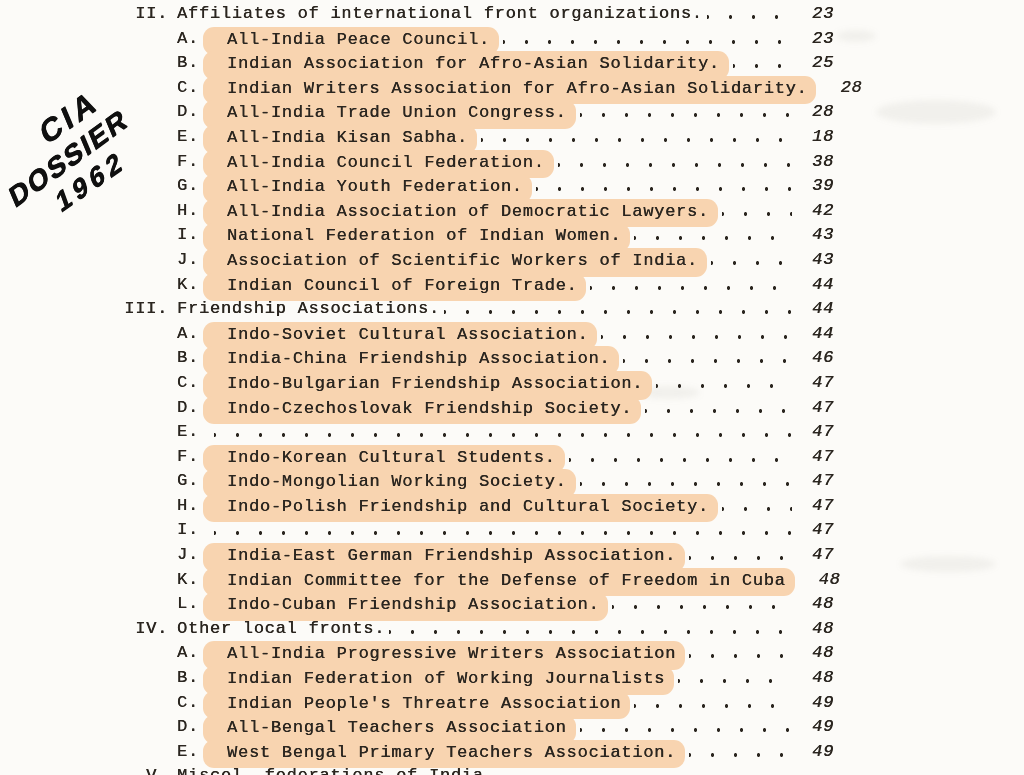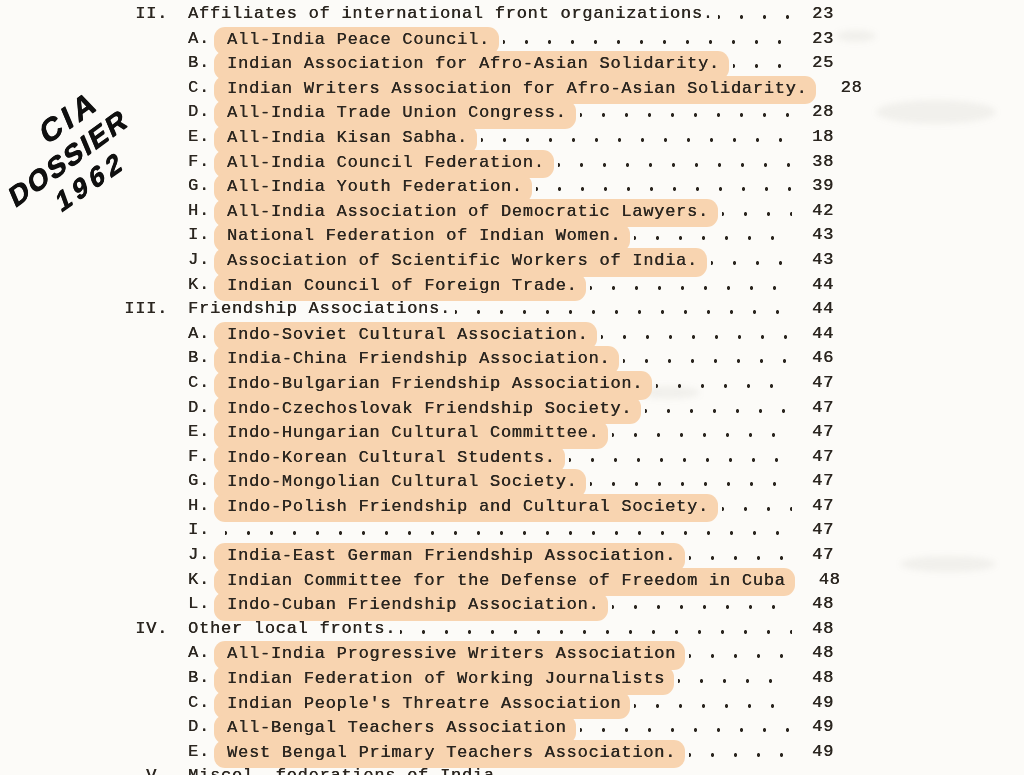--- a/index.html
+++ b/index.html
@@ -18,38 +18,38 @@
     font-size:17px;
     letter-spacing:0.75px;
     color:var(--ink);
     text-shadow:0.35px 0 0 currentColor;
   }
   .toc{
     position:absolute;top:2px;left:0;right:0;
     padding:0 190px 0 122px;
   }
   .row{display:flex;height:24.6px;line-height:24.6px;white-space:nowrap;align-items:flex-start;}
-  .num{flex:0 0 46px;text-align:right;margin-right:20px;}
+  .num{flex:0 0 46px;text-align:right;margin-right:9px;}
   .letter{flex:0 0 33px;}
   .title{flex:0 0 auto;position:relative;z-index:1;}
   .title.hl{
     background:var(--hl);
     border-radius:11px;
-    padding:1px 9px 3px 13px;
+    padding:1px 9px 3px 24px;
     margin-left:-7px;
   }
   .leader{
     flex:1 1 auto;min-width:0;margin:0 6px 0 4px;
     align-self:stretch;
     background-image:radial-gradient(circle,var(--ink) 1.6px,rgba(0,0,0,0) 2px);
     background-size:23px 8px;
     background-position:12px 11px;
     background-repeat:repeat-x;
   }
-  .pagenum{flex:0 0 36px;text-align:right;}
+  .pagenum{flex:0 0 36px;text-align:right;font-style:italic;}
   
   .annotation{
     position:absolute;top:96px;left:-6px;width:182px;
     transform:rotate(-33deg);
     font-family:"Liberation Sans","DejaVu Sans",sans-serif;
     font-weight:700;
     color:var(--marker);
     text-shadow:0.6px 0 0 currentColor, 0 0.6px 0 currentColor;
     line-height:31px;
   }
@@ -188,35 +188,34 @@
       <div class="row">
         <span class="num"></span>
         <span class="letter">D.</span>
         <span class="title hl">Indo-Czechoslovak Friendship Society.</span>
         <span class="leader"></span>
         <span class="pagenum">47</span>
       </div>
       <div class="row">
         <span class="num"></span>
         <span class="letter">E.</span>
-        <span class="title hl">Indo-Hungarian Cultural Committee.</span>
         <span class="leader"></span>
         <span class="pagenum">47</span>
       </div>
       <div class="row">
         <span class="num"></span>
         <span class="letter">F.</span>
         <span class="title hl">Indo-Korean Cultural Students.</span>
         <span class="leader"></span>
         <span class="pagenum">47</span>
       </div>
       <div class="row">
         <span class="num"></span>
         <span class="letter">G.</span>
-        <span class="title hl">Indo-Mongolian Cultural Society.</span>
+        <span class="title hl">Indo-Mongolian Working Society.</span>
         <span class="leader"></span>
         <span class="pagenum">47</span>
       </div>
       <div class="row">
         <span class="num"></span>
         <span class="letter">H.</span>
         <span class="title hl">Indo-Polish Friendship and Cultural Society.</span>
         <span class="leader"></span>
         <span class="pagenum">47</span>
       </div>

